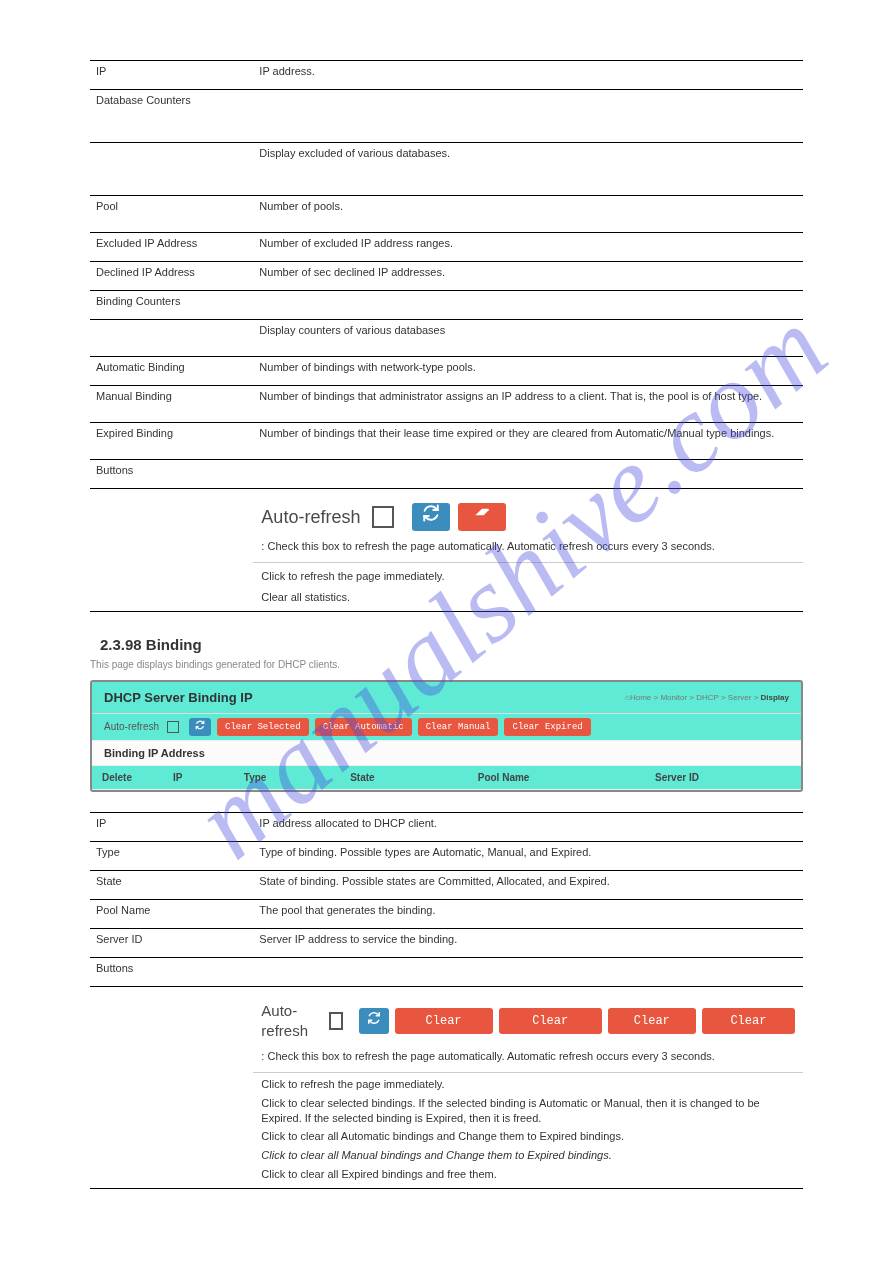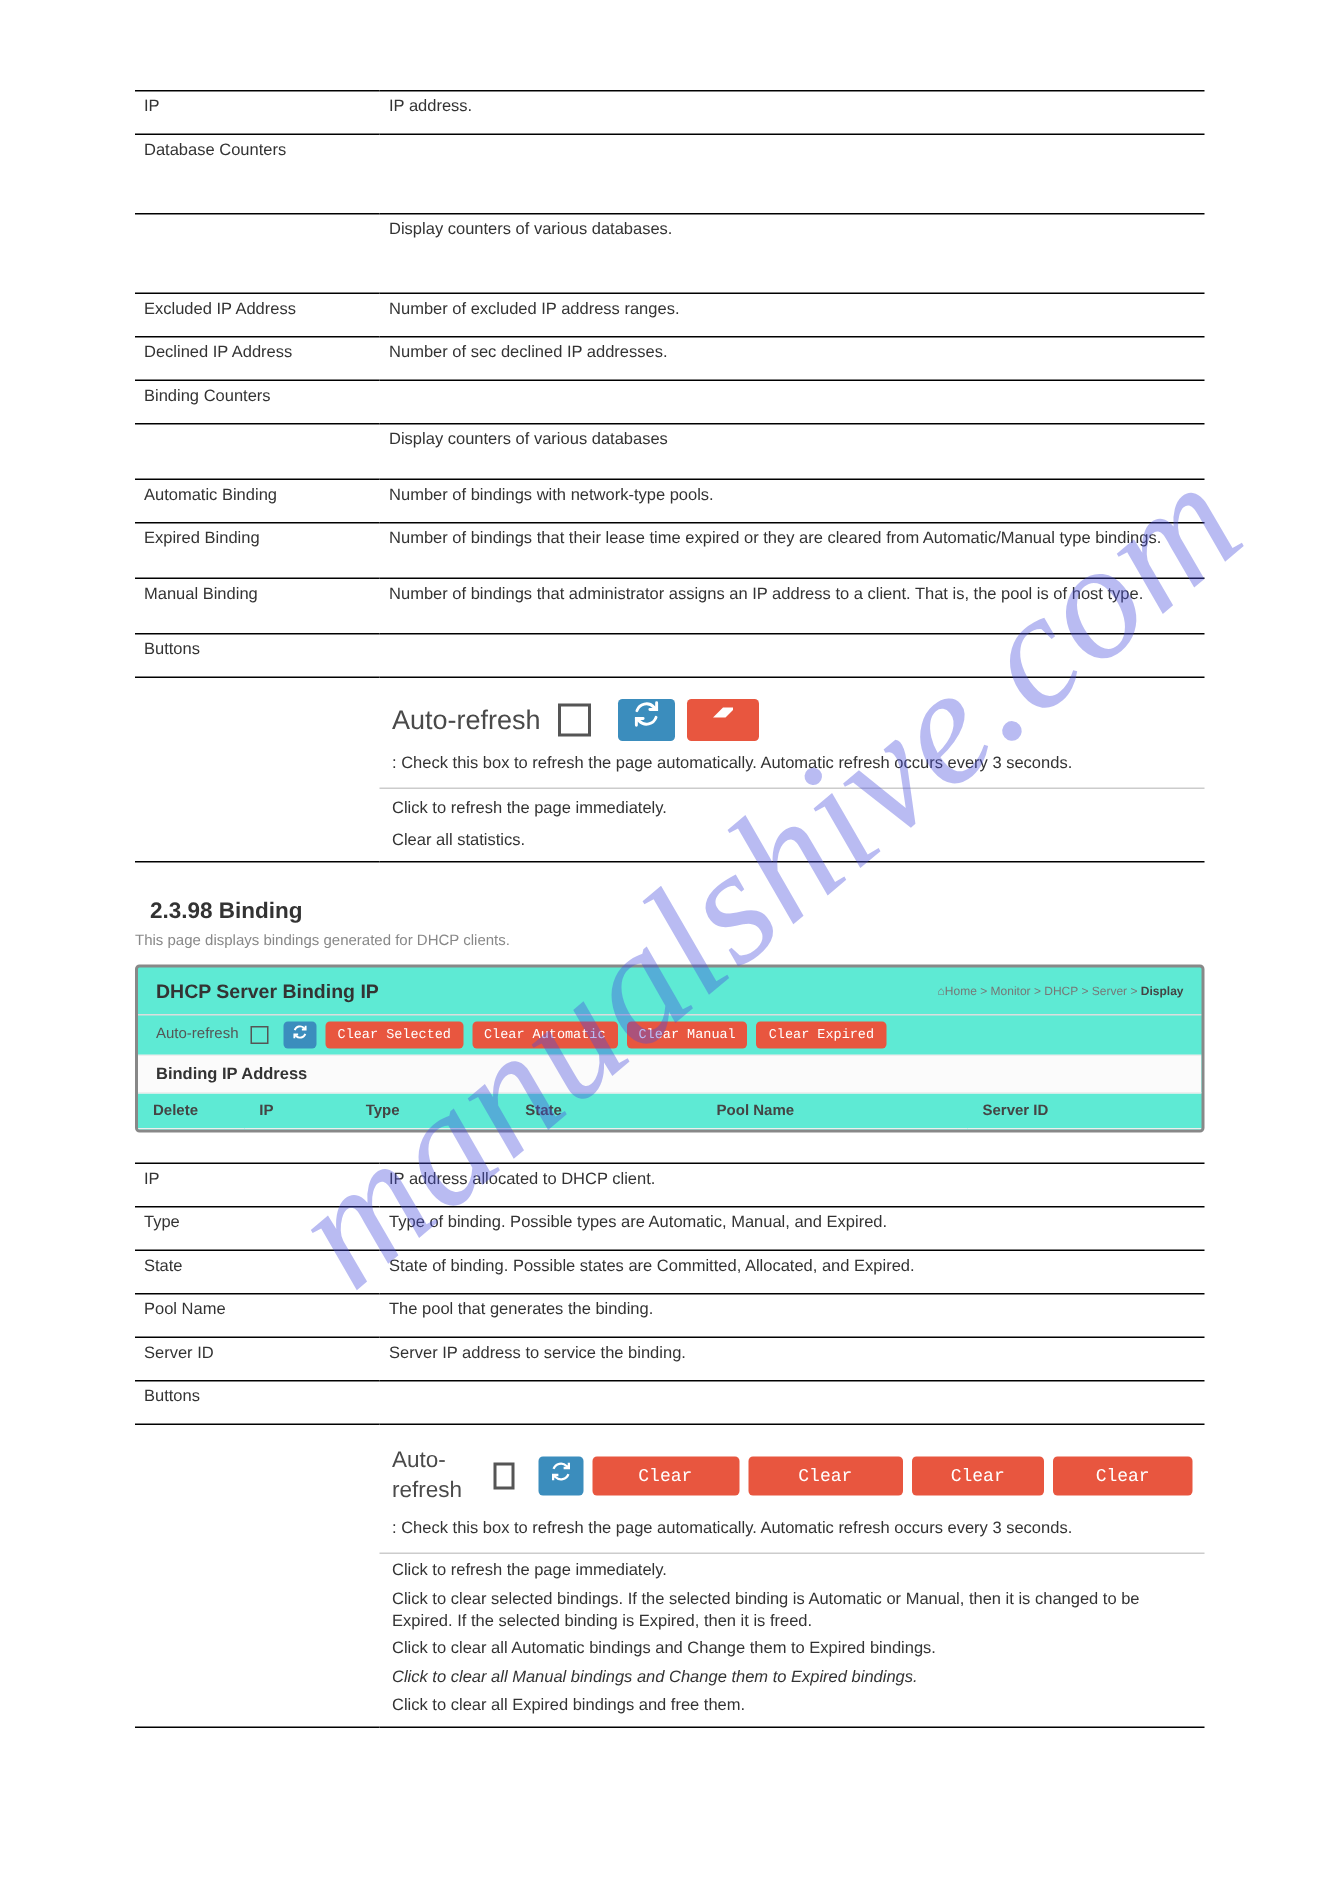--- a/index.html
+++ b/index.html
@@ -44,21 +44,25 @@
 <tbody>
         <tr class="rowlow">
           <td class="c1">IP</td>
           <td class="c2">IP address.</td>
         </tr>
 <tr class="rowtall">
           <td class="c1 subhead" colspan="2" style="border-bottom:1px solid #000;">Database Counters</td>
         </tr>
 <tr class="rowtall">
           <td class="c1"></td>
-          <td class="c2">Display counters of various databases.</td>
+          <td class="c2">Display excluded of various databases.</td>
+        </tr>
+<tr class="rowmed">
+          <td class="c1">Pool</td>
+          <td class="c2">Number of pools.</td>
         </tr>
 <tr class="rowlow">
           <td class="c1">Excluded IP Address</td>
           <td class="c2">Number of excluded IP address ranges.</td>
         </tr>
 <tr class="rowlow">
           <td class="c1">Declined IP Address</td>
           <td class="c2">Number of sec declined IP addresses.</td>
         </tr>
 <tr class="rowlow">
@@ -66,26 +70,26 @@
         </tr>
 <tr class="rowmed">
           <td class="c1"></td>
           <td class="c2">Display counters of various databases</td>
         </tr>
 <tr class="rowlow">
           <td class="c1">Automatic Binding</td>
           <td class="c2">Number of bindings with network-type pools.</td>
         </tr>
 <tr class="rowmed">
+          <td class="c1">Manual Binding</td>
+          <td class="c2">Number of bindings that administrator assigns an IP address to a client. That is, the pool is of host type.</td>
+        </tr>
+<tr class="rowmed">
           <td class="c1">Expired Binding</td>
           <td class="c2">Number of bindings that their lease time expired or they are cleared from Automatic/Manual type bindings.</td>
-        </tr>
-<tr class="rowmed">
-          <td class="c1">Manual Binding</td>
-          <td class="c2">Number of bindings that administrator assigns an IP address to a client. That is, the pool is of host type.</td>
         </tr>
 <tr class="rowlow">
           <td class="c1 subhead" colspan="2">Buttons</td>
         </tr>
 <tr>
   <td class="c1" style="border-bottom:1px solid #000;"></td>
   <td class="c2" style="padding:0;border-bottom:1px solid #000;">
     <div style="border-bottom:1px solid #ccc;padding:6px 8px 8px;">
       <div class="toolbar-large">
         <span class="autoref-lbl">Auto-refresh</span>

